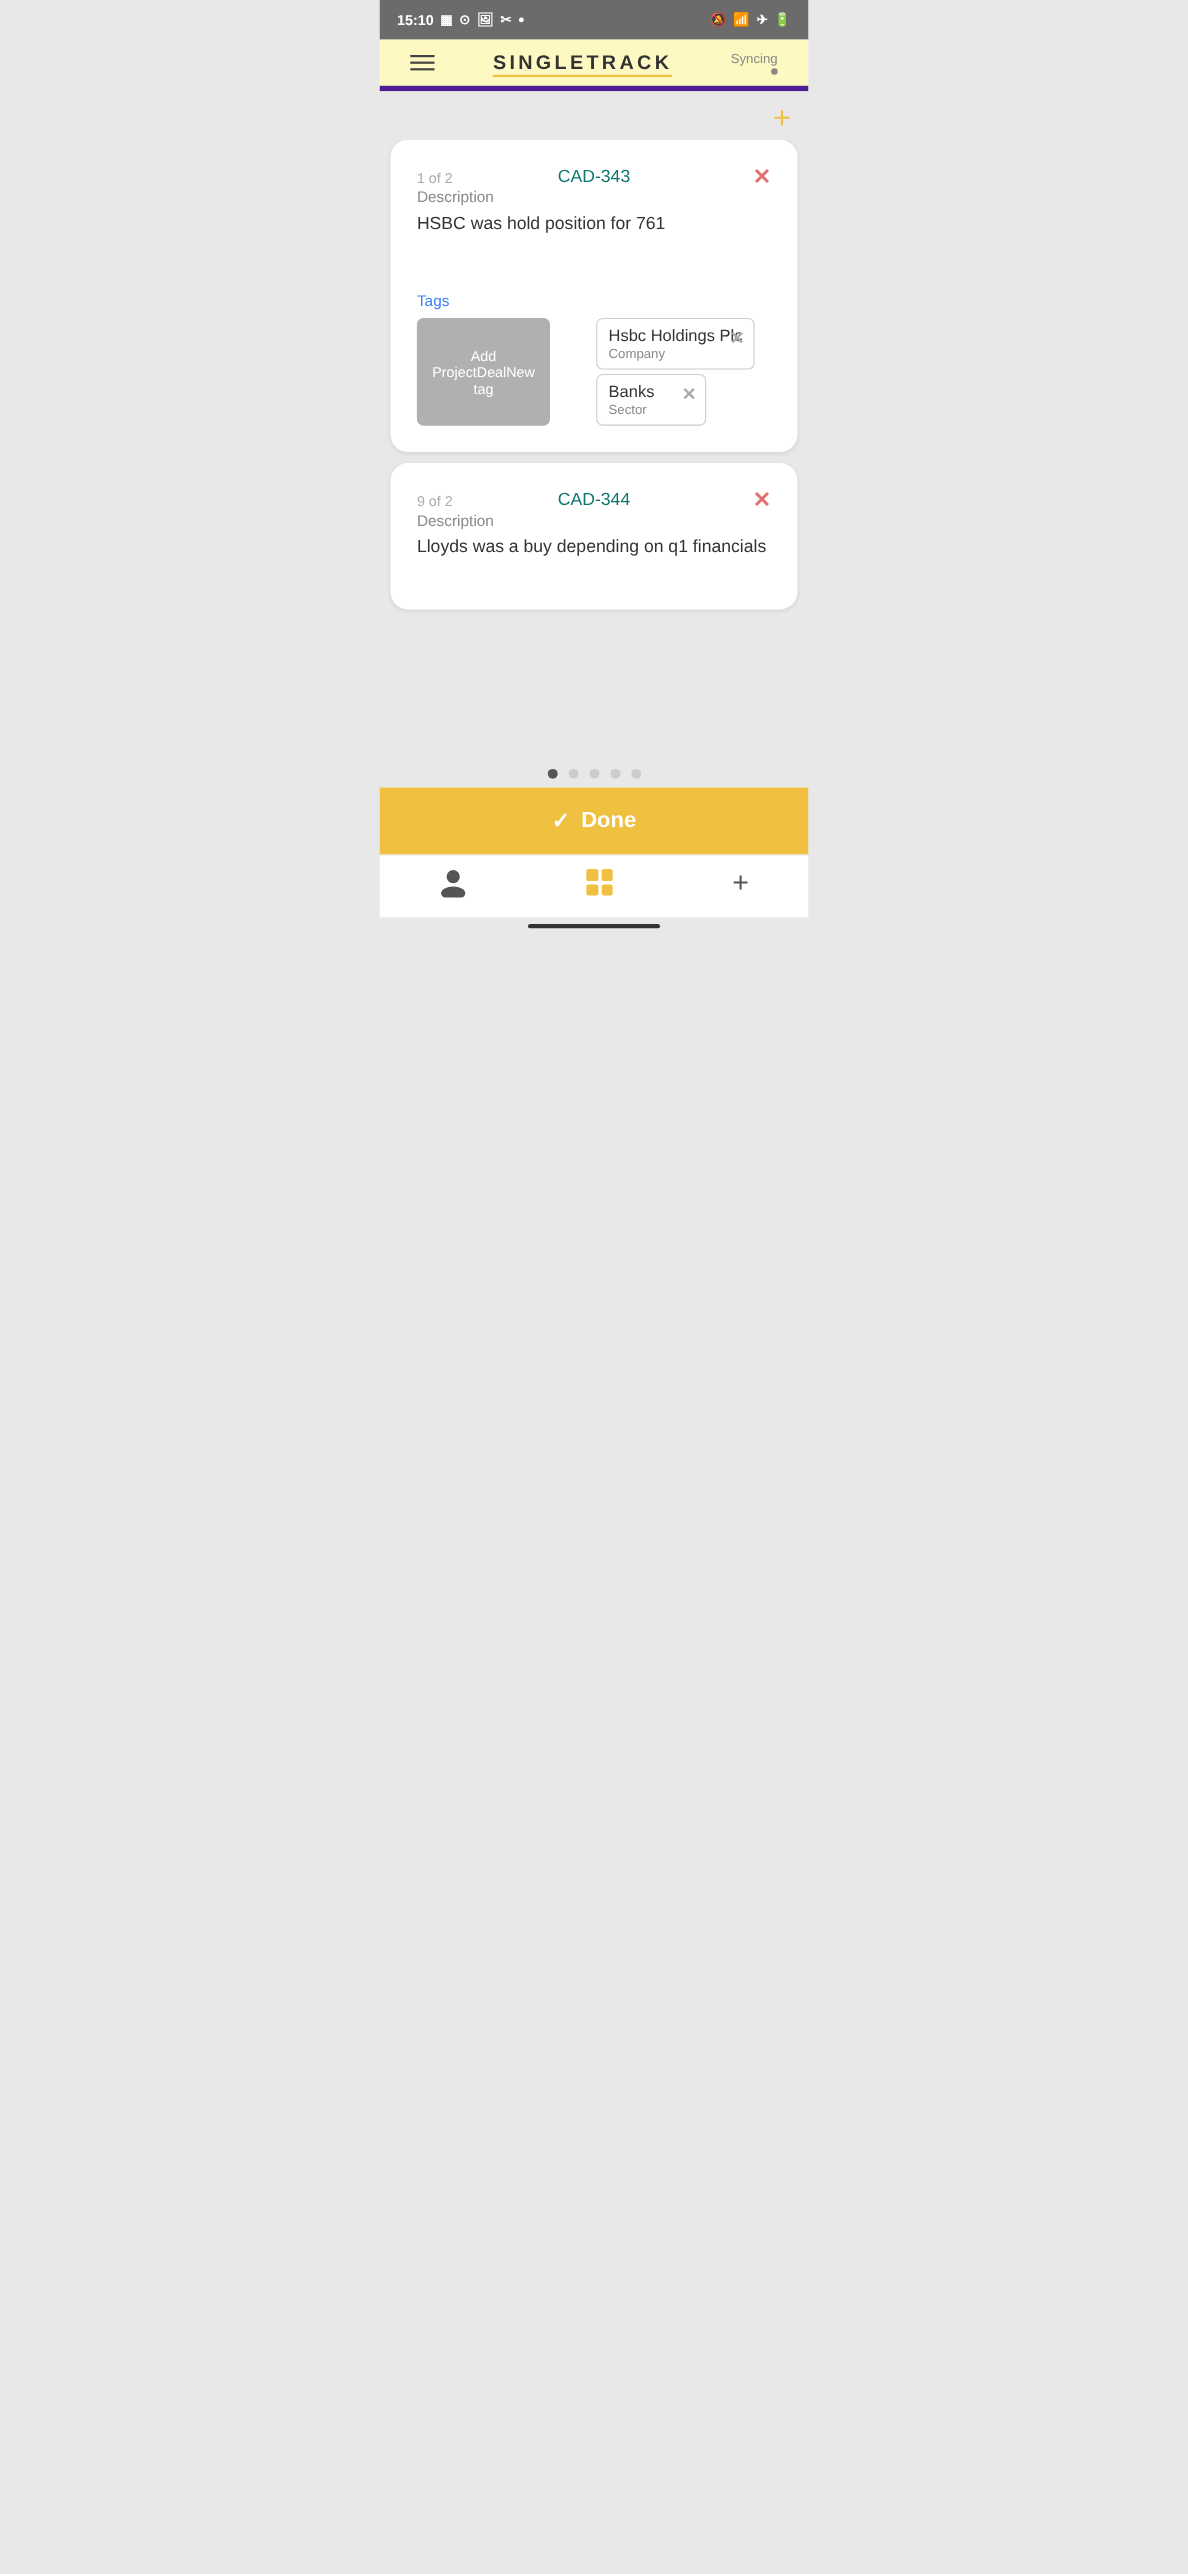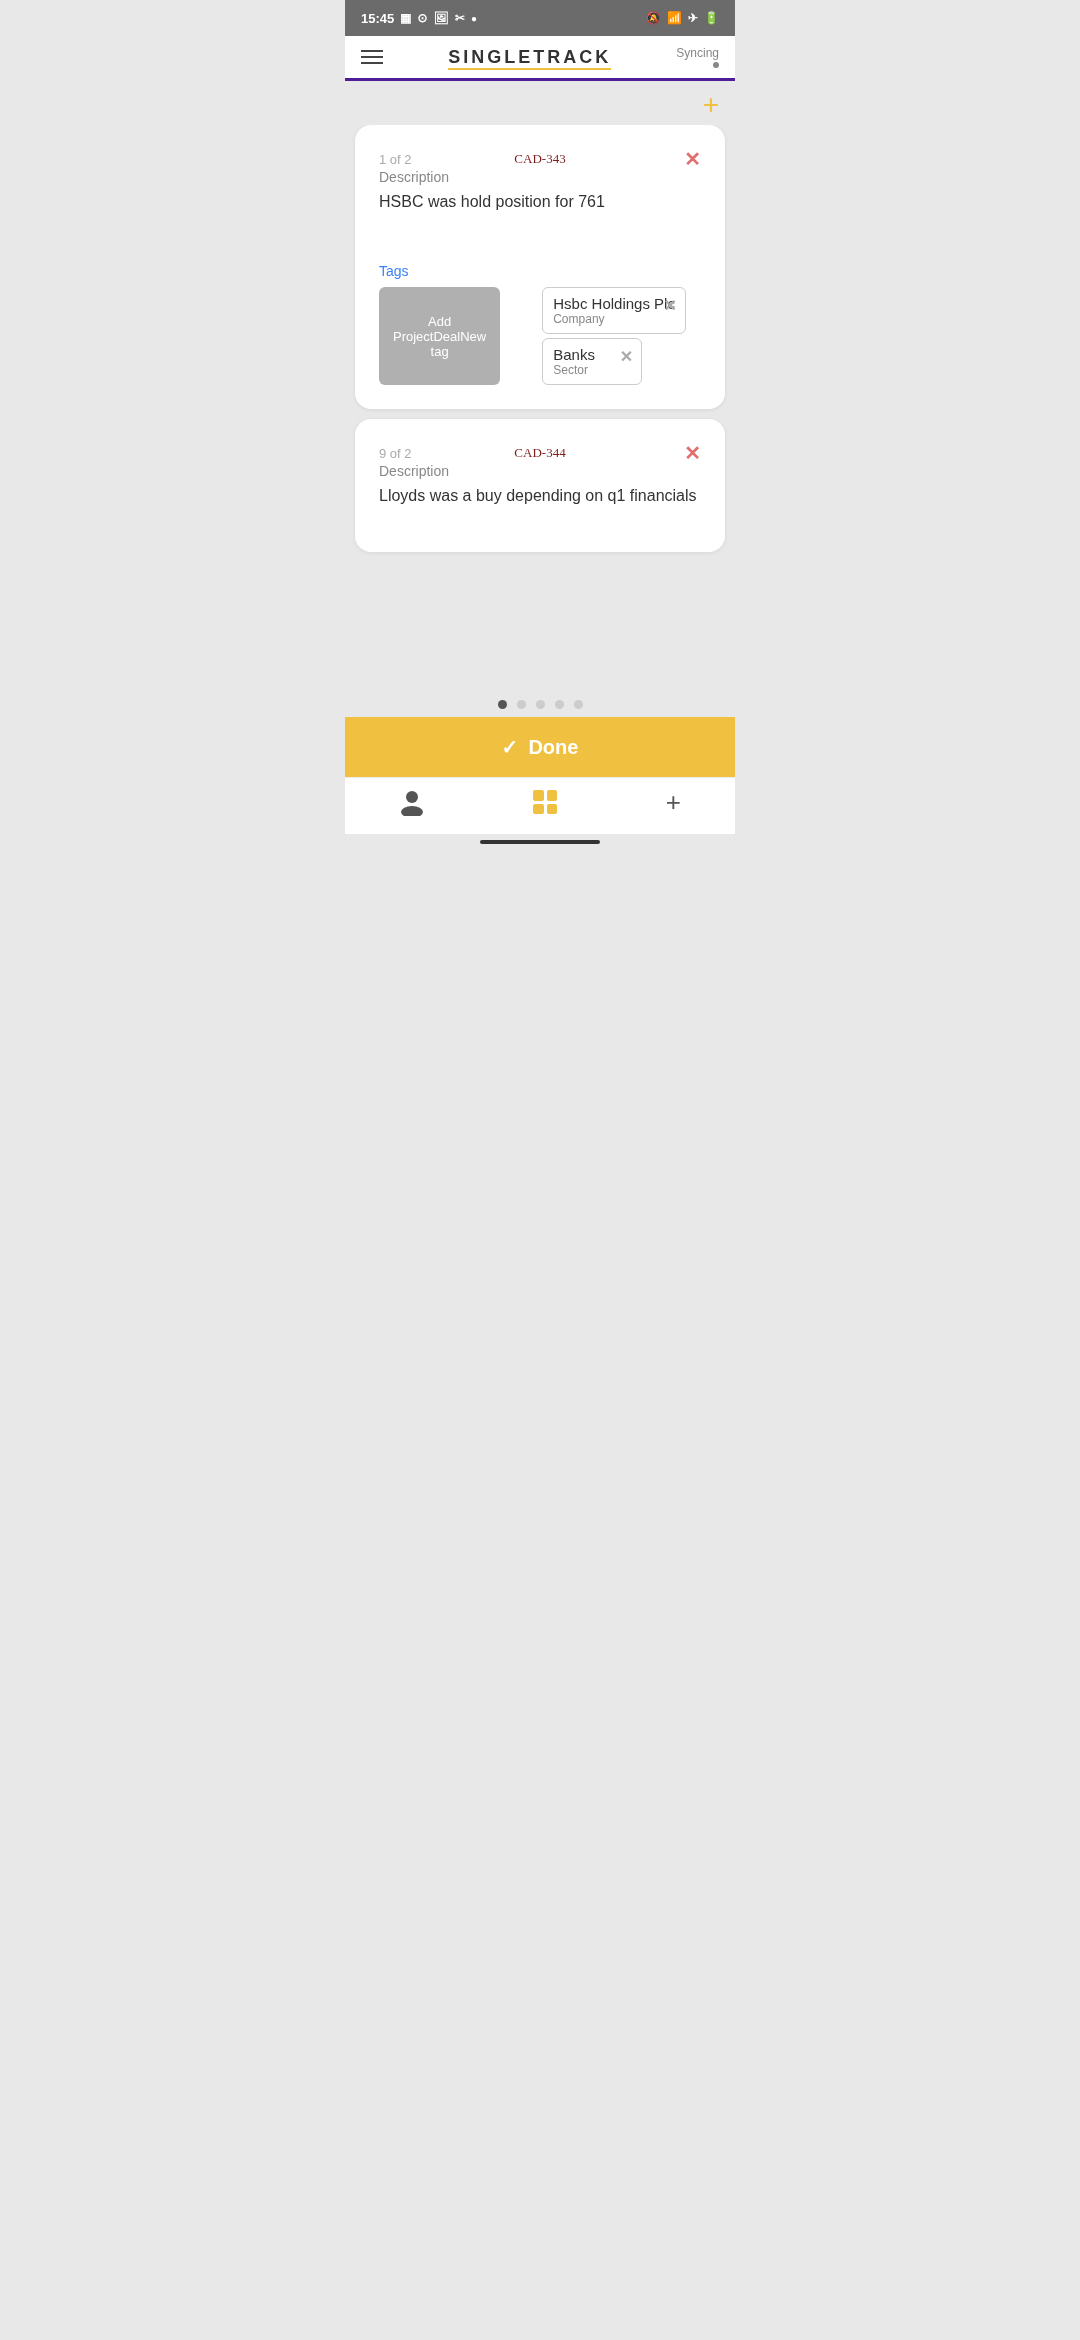--- a/index.html
+++ b/index.html
@@ -34,26 +34,26 @@
       gap: 6px;
     }
     .status-bar-right {
       display: flex;
       align-items: center;
       gap: 6px;
     }
 
     
     .top-nav {
-      background: #ffffff;
+      background: #fef9c3;
       display: flex;
       align-items: center;
       justify-content: space-between;
-      padding: 10px 16px;
-      border-bottom: 3px solid #4c1d95;
+      padding: 10px 28px;
+      border-bottom: 5px solid #4c1d95;
     }
     .hamburger {
       display: flex;
       flex-direction: column;
       gap: 4px;
       cursor: pointer;
     }
     .hamburger span {
       display: block;
       width: 22px;
@@ -122,26 +122,25 @@
       background: white;
       border-radius: 16px;
       padding: 24px;
       box-shadow: 0 1px 4px rgba(0,0,0,0.08);
     }
     .card-counter {
       font-size: 13px;
       color: #aaa;
     }
     .card-id {
-      font-size: 13px;
-      color: #7f1d1d;
+      font-size: 16px;
+      color: #0f766e;
       position: absolute;
       left: 50%;
       transform: translateX(-50%);
-      font-family: Liberation Serif, serif;
     }
     .card-header-inner {
       position: relative;
       display: flex;
       justify-content: space-between;
       align-items: center;
       width: 100%;
     }
     .close-btn {
       color: #e07070;
@@ -307,21 +306,21 @@
     }
     .card-2 .card-description {
       margin-bottom: 20px;
     }
   </style>
 </head>
 <body>
 
 <div class="status-bar">
   <div class="status-bar-left">
-    <span>15:45</span>
+    <span>15:10</span>
     <span style="font-size:12px;">▦</span>
     <span style="font-size:12px;">⊙</span>
     <span style="font-size:12px;">🖼</span>
     <span style="font-size:12px;">✂</span>
     <span style="font-size:10px;">●</span>
   </div>
   <div class="status-bar-right">
     <span style="font-size:12px;">🔕</span>
     <span style="font-size:12px;">📶</span>
     <span style="font-size:12px;">✈</span>

